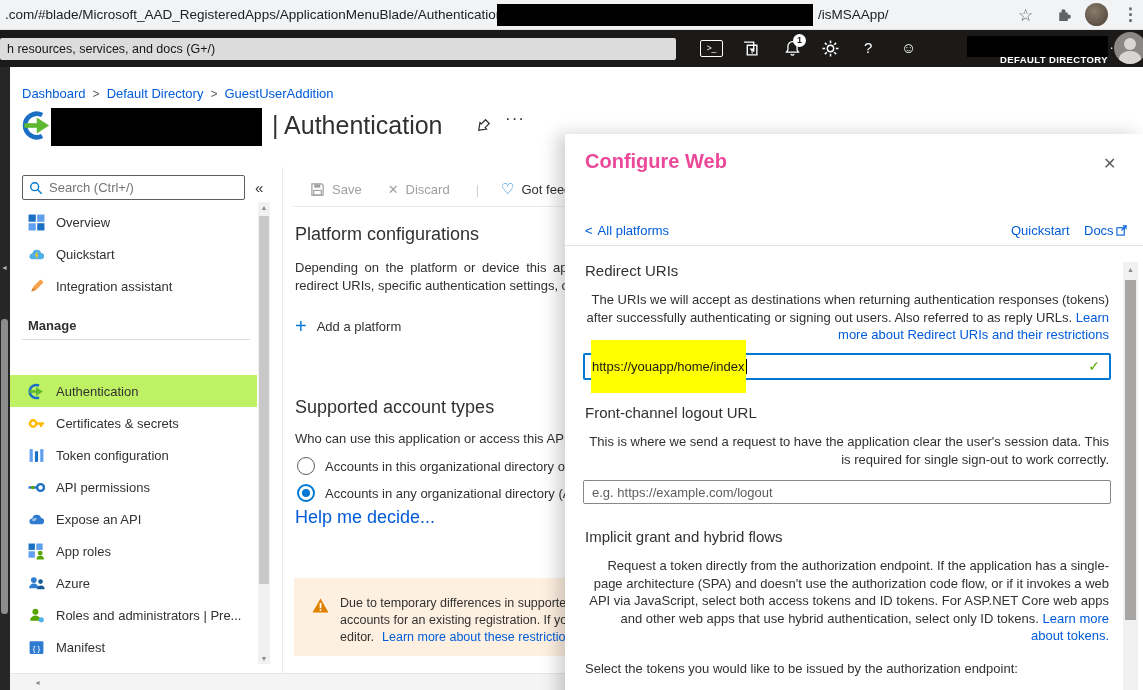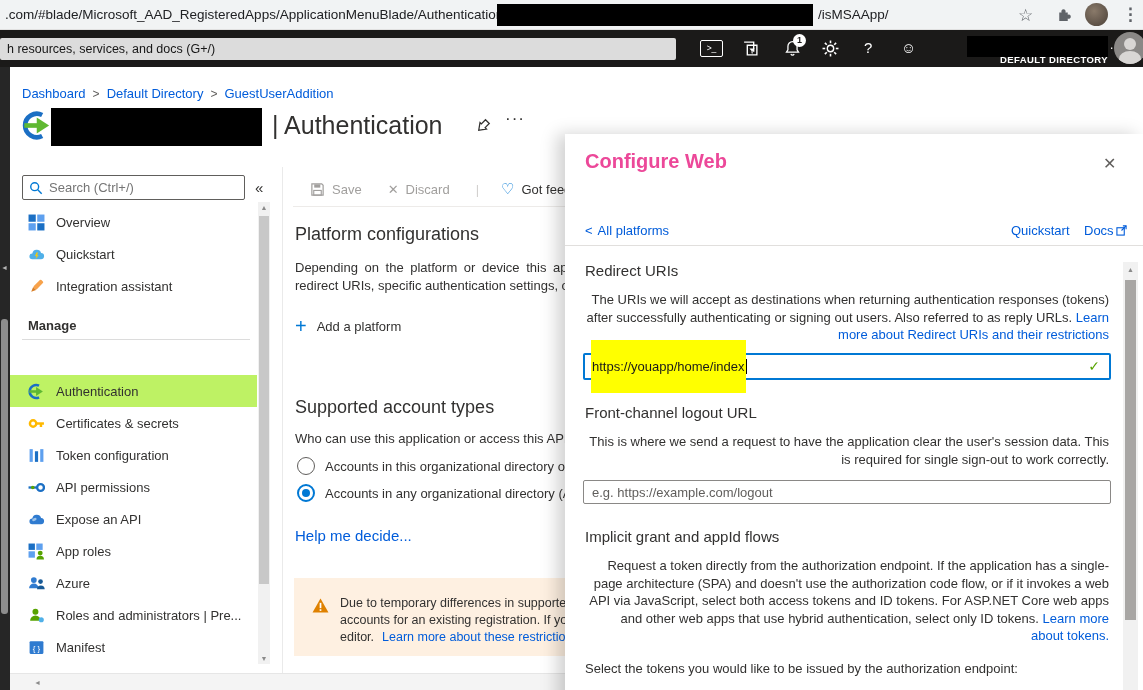--- a/index.html
+++ b/index.html
@@ -88,21 +88,21 @@
   #add-platform .plus { color:#0078d4; font-size:20px; font-weight:300; margin-right:10px; }
   #account-heading { position:absolute; left:12px; top:330px; }
   #account-question { position:absolute; left:12px; top:364px; }
   .radio-row { position:absolute; left:14px; display:flex; align-items:center; white-space:nowrap; }
   .radio { width:18px; height:18px; border:1px solid #605e5c; border-radius:50%; margin-right:10px; flex:none; background:#fff; position:relative; }
   .radio.sel { border:2px solid #0078d4; }
   .radio.sel::after { content:""; position:absolute; left:3px; top:3px; width:8px; height:8px; border-radius:50%; background:#0078d4; }
   #radio-row-1 { top:390px; }
   #radio-row-2 { top:417px; }
   .radio-label { font-size:13px; color:#323130; }
-  #help-link { position:absolute; left:12px; top:460px; font-size:15px; color:#015cda; cursor:pointer; }
+  #help-link { position:absolute; left:12px; top:440px; font-size:18px; color:#015cda; cursor:pointer; }
   #warning-box { position:absolute; left:11px; top:511px; width:560px; height:78px; background:#fef0e1; }
   #warning-icon { position:absolute; left:18px; top:20px; }
   .warn-line { position:absolute; left:46px; font-size:12.5px; color:#323130; white-space:nowrap; }
   #warn-l1 { top:18px; }
   #warn-l2 { top:35px; }
   #warn-l3 { top:52px; }
   .warn-link { color:#015cda; margin-left:8px; cursor:pointer; }
 
   
   #panel { position:absolute; left:565px; top:67px; width:578px; height:623px; background:#fff; box-shadow:-8px 0 16px rgba(0,0,0,.18); z-index:10; }
@@ -422,21 +422,21 @@
       <div id="redirect-input">
         <span id="redirect-value">https://youapp/home/index</span>
           <span id="redirect-caret"></span>
         <span id="redirect-valid">✓</span>
       </div>
 
       <div id="logout-heading" class="p-h3">Front-channel logout URL</div>
       <div id="logout-desc" class="p-para">This is where we send a request to have the application clear the user's session data. This is required for single sign-out to work correctly.</div>
       <input id="logout-input" placeholder="e.g. https://example.com/logout" style="">
 
-      <div id="implicit-heading" class="p-h3">Implicit grant and appId flows</div>
+      <div id="implicit-heading" class="p-h3">Implicit grant and hybrid flows</div>
       <div id="implicit-desc" class="p-para"><span>Request a token directly from the authorization endpoint. If the application has a single-page architecture (SPA) and doesn't use the authorization code flow, or if it invokes a web API via JavaScript, select both access tokens and ID tokens. For ASP.NET Core web apps and other web apps that use hybrid authentication, select only ID tokens. </span><a>Learn more about tokens.</a></div>
       <div id="select-tokens">Select the tokens you would like to be issued by the authorization endpoint:</div>
 
       <div id="panel-scroll">
         <span class="up">▲</span>
         <span class="thumb"></span>
 
       </div>
 
     </div>

